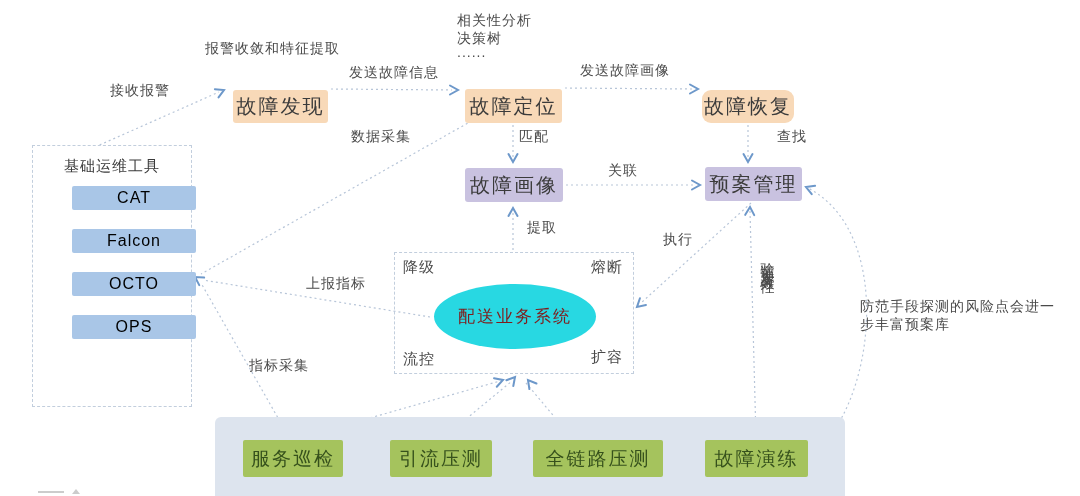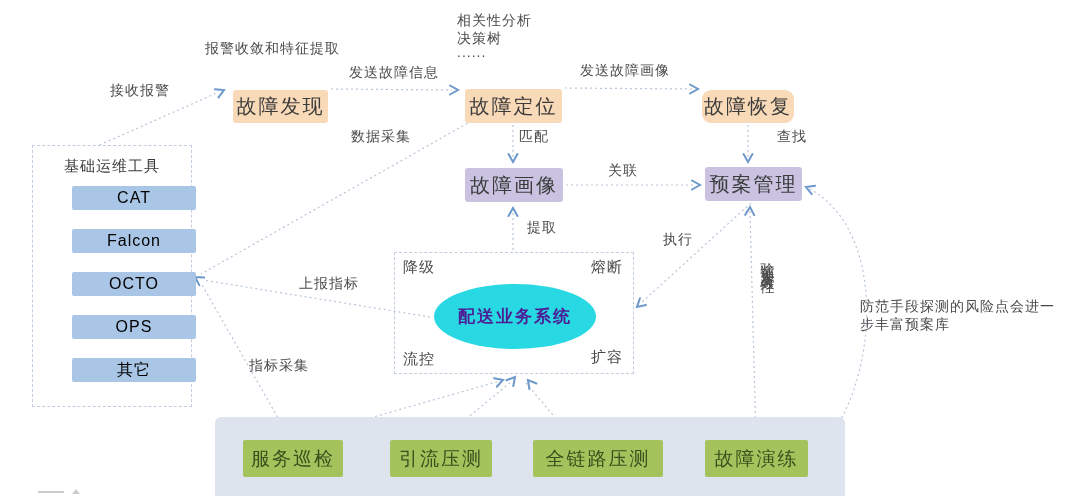--- a/index.html
+++ b/index.html
@@ -11,21 +11,21 @@
   .purple{background:#c9c2e0;}
   .tools-panel{position:absolute;left:32px;top:145px;width:160px;height:262px;z-index:2;
         border:1px dashed #c2cedd;background:#ffffff;box-sizing:border-box;}
   .tools-title{position:absolute;top:11px;width:100%;text-align:center;font-size:15px;color:#3a3a3a;letter-spacing:1px;}
   .tool-item{position:absolute;left:19px;width:124px;height:24px;background:#a9c6e7;border-radius:2px;
         display:flex;align-items:center;justify-content:center;font-size:16px;color:#000000;letter-spacing:1px;margin-left:20px;}
   .biz-box{position:absolute;left:394px;top:252px;width:240px;height:122px;z-index:2;
         border:1px dashed #c2cedd;box-sizing:border-box;}
   .corner{position:absolute;font-size:15px;color:#4a4a4a;letter-spacing:1px;}
   .ellipse{position:absolute;left:39px;top:31px;width:162px;height:65px;background:#28d8e2;border-radius:50%;
-        display:flex;align-items:center;justify-content:center;font-size:17px;font-weight:bold;color:#4c1d95;letter-spacing:2px;}
+        display:flex;align-items:center;justify-content:center;font-size:17px;font-weight:normal;color:#7f1d1d;letter-spacing:2px;}
   .bottom-panel{position:absolute;left:215px;top:417px;width:630px;height:79px;background:#dde4ee;
         border-radius:6px 6px 0 0;z-index:2;}
   .green-node{position:absolute;top:23px;height:37px;background:#a5c35d;border-radius:2px;
         display:flex;align-items:center;justify-content:center;font-size:19px;color:#36511c;letter-spacing:2px;}
   .lbl{position:absolute;z-index:4;font-size:14px;color:#4a4a4a;white-space:nowrap;letter-spacing:1px;}
   .note{position:absolute;z-index:4;font-size:14px;color:#4a4a4a;line-height:18px;letter-spacing:1px;}
   .vlabel{position:absolute;z-index:4;writing-mode:vertical-rl;font-size:14px;color:#4a4a4a;letter-spacing:3px;}
 </style>
 </head>
 <body>
@@ -106,21 +106,20 @@
   <div class="node orange" style="left:702px;top:70px;width:92px;height:33px;border-radius:9px;">故障恢复</div>
   <div class="node purple" style="left:465px;top:168px;width:98px;height:34px;">故障画像</div>
   <div class="node purple" style="left:705px;top:167px;width:97px;height:34px;">预案管理</div>
 
   <div class="tools-panel">
     <div class="tools-title">基础运维工具</div>
     <div class="tool-item" style="top:40px;">CAT</div>
     <div class="tool-item" style="top:83px;">Falcon</div>
     <div class="tool-item" style="top:126px;">OCTO</div>
     <div class="tool-item" style="top:169px;">OPS</div>
-    <div class="tool-item" style="top:212px;">其它</div>
   </div>
 
   <div class="biz-box">
     <div class="corner" style="left:8px;top:5px;">降级</div>
     <div class="corner" style="right:10px;top:5px;">熔断</div>
     <div class="corner" style="left:8px;bottom:4px;">流控</div>
     <div class="corner" style="right:10px;bottom:6px;">扩容</div>
     <div class="ellipse">配送业务系统</div>
   </div>
 
@@ -137,18 +136,18 @@
   <div class="lbl" style="left:457px;top:12px;">相关性分析</div>
   <div class="lbl" style="left:457px;top:30px;">决策树</div>
   <div class="lbl" style="left:457px;top:44px;">......</div>
   <div class="lbl" style="left:580px;top:62px;">发送故障画像</div>
   <div class="lbl" style="left:351px;top:128px;">数据采集</div>
   <div class="lbl" style="left:519px;top:128px;">匹配</div>
   <div class="lbl" style="left:753px;top:128px;margin-left:24px;">查找</div>
   <div class="lbl" style="left:608px;top:162px;">关联</div>
   <div class="lbl" style="left:527px;top:219px;">提取</div>
   <div class="lbl" style="left:663px;top:231px;">执行</div>
-  <div class="lbl" style="left:299px;top:275px;">上报指标</div>
+  <div class="lbl" style="left:306px;top:275px;">上报指标</div>
   <div class="lbl" style="left:249px;top:357px;">指标采集</div>
   <div class="vlabel" style="left:759px;top:251px;">验证预案有效性</div>
   <div class="note" style="left:860px;top:297px;width:208px;">防范手段探测的风险点会进一步丰富预案库</div>
 
 </div>
 
 </body></html>

